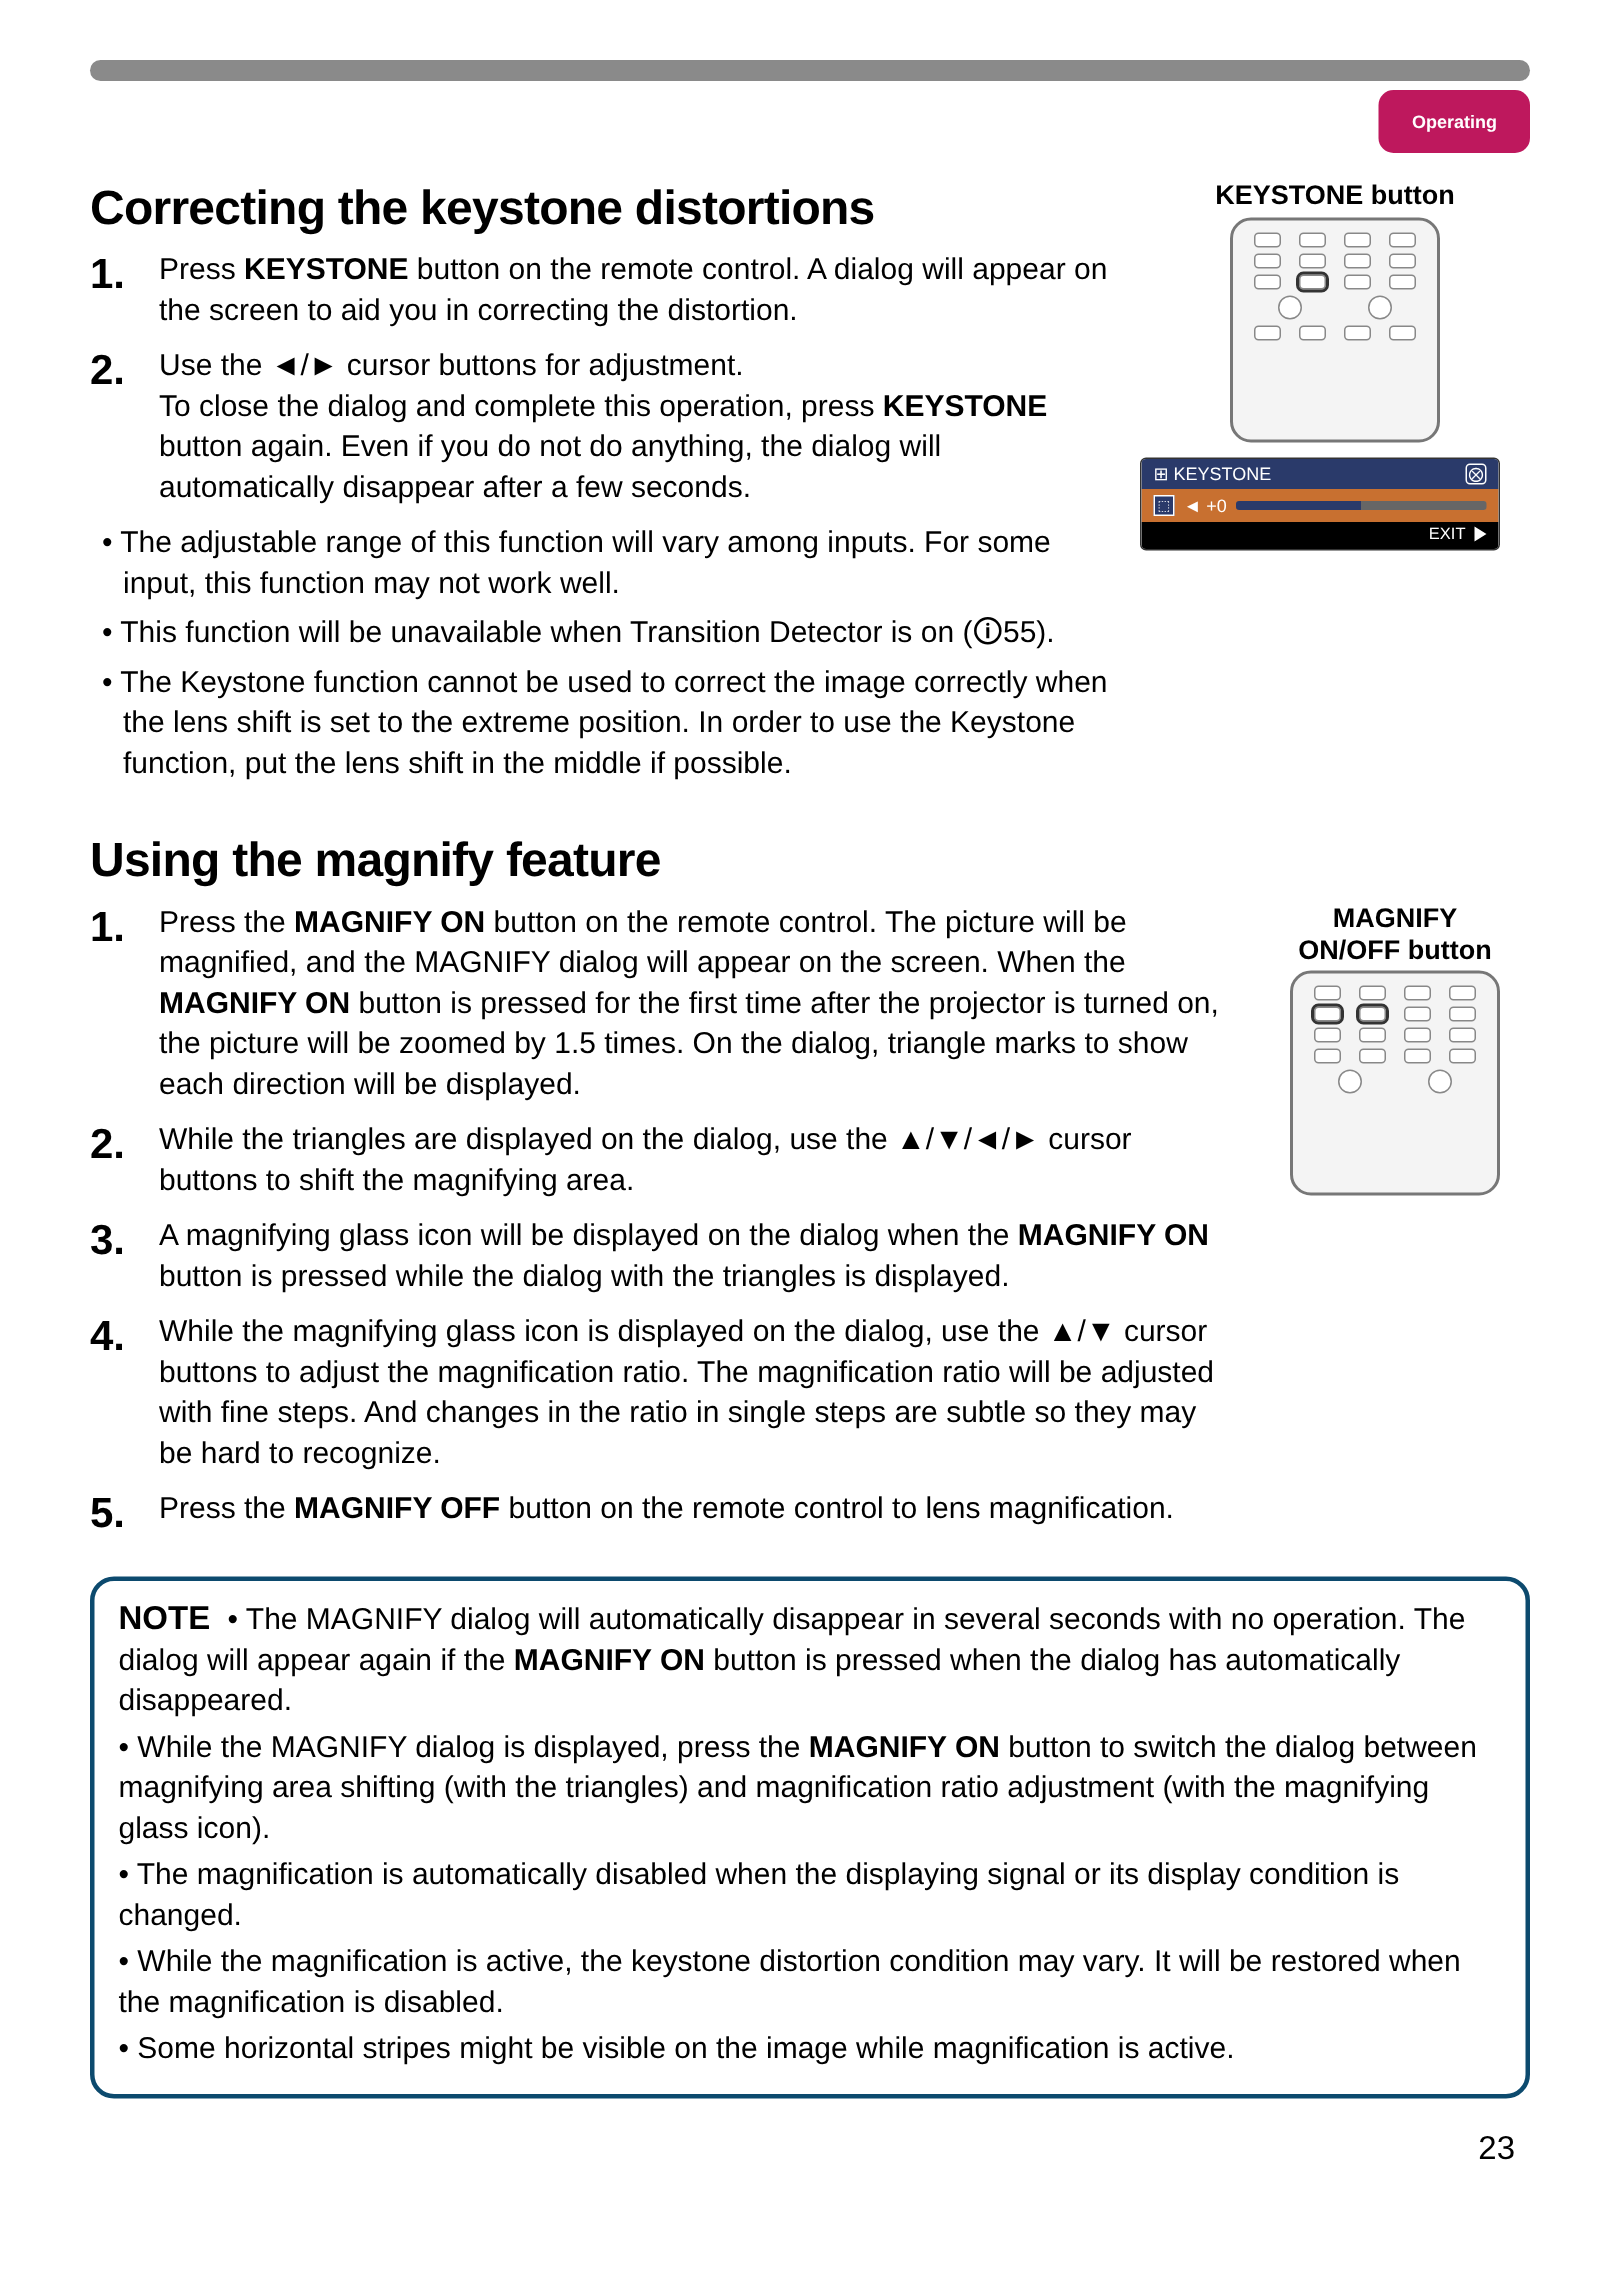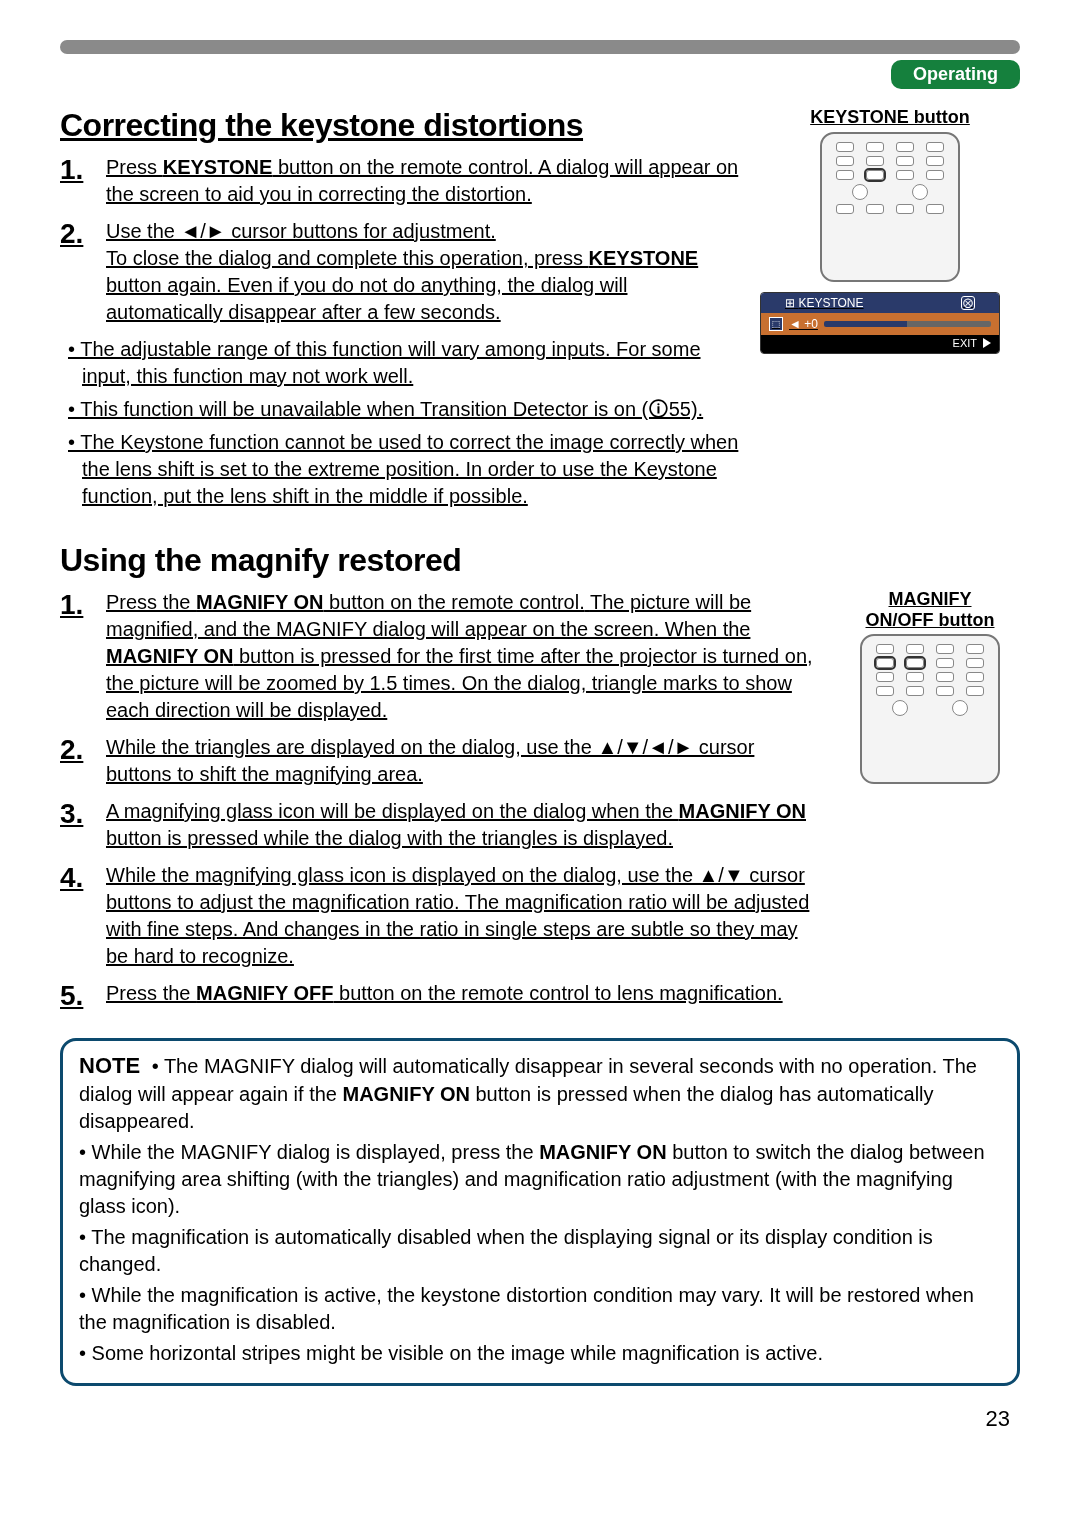--- a/index.html
+++ b/index.html
@@ -16,34 +16,34 @@
     background: #8a8a8a;
     border-radius: 7px;
     margin-bottom: 6px;
   }
   .section-tag {
     display: flex;
     justify-content: flex-end;
     margin-bottom: 18px;
   }
   .tag {
-    background: #15803d;
+    background: #be185d;
     color: #fff;
-    font-size: 18px;
+    font-size: 12px;
     font-weight: bold;
-    padding: 4px 22px;
+    padding: 14px 22px;
     border-radius: 10px;
   }
   h2 {
     font-size: 32px;
     font-weight: 900;
     margin-bottom: 10px;
     letter-spacing: -0.5px;
   }
-  .layout-row { display: flex; gap: 18px; text-decoration: underline; }
+  .layout-row { display: flex; gap: 18px; }
   .col-main { flex: 1; }
   .col-side { width: 260px; flex-shrink: 0; }
   .step {
     display: flex;
     gap: 10px;
     margin-bottom: 10px;
     font-size: 20px;
     line-height: 1.35;
   }
   .step-num {
@@ -86,21 +86,21 @@
     width: 240px;
     border: 1px solid #333;
     border-radius: 4px;
     overflow: hidden;
     font-size: 12px;
     color: #fff;
     margin-top: 6px;
   }
   .osd-top {
     background: #2a3a6a;
-    padding: 3px 24px;
+    padding: 3px 8px;
     display: flex;
     justify-content: space-between;
     align-items: center;
   }
   .osd-top .x { width:14px;height:14px;border:1px solid #fff;border-radius:3px;display:flex;align-items:center;justify-content:center;font-size:10px; }
   .osd-mid {
     background: #c87030;
     padding: 4px 8px;
     display:flex; align-items:center; gap:6px;
   }
@@ -195,21 +195,21 @@
       <div class="osd-bot">
         <span class="exit">EXIT</span>
         <span class="tri"></span>
       </div>
     </div>
   </div>
 </div>
 
 <div class="section-gap"></div>
 
-<h2>Using the magnify restored</h2>
+<h2>Using the magnify feature</h2>
 <div class="layout-row">
   <div class="col-main">
     <div class="step">
       <div class="step-num">1.</div>
       <div class="step-body">
         <span>Press the </span><span class="b">MAGNIFY ON</span><span> button on the remote control.</span>
         <span>The picture will be magnified, and the MAGNIFY dialog will appear on the screen. When the </span><span class="b">MAGNIFY ON</span><span> button is pressed for the first time after the projector is turned on, the picture will be zoomed by 1.5 times. On the dialog, triangle marks to show each direction will be displayed.</span>
       </div>
     </div>
 

